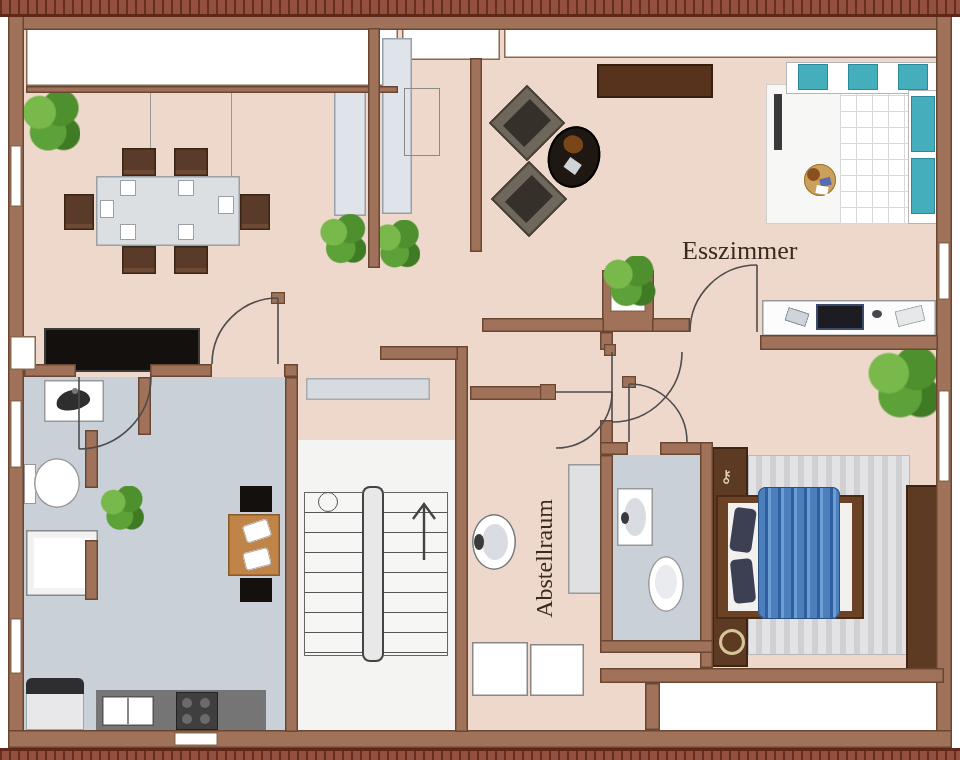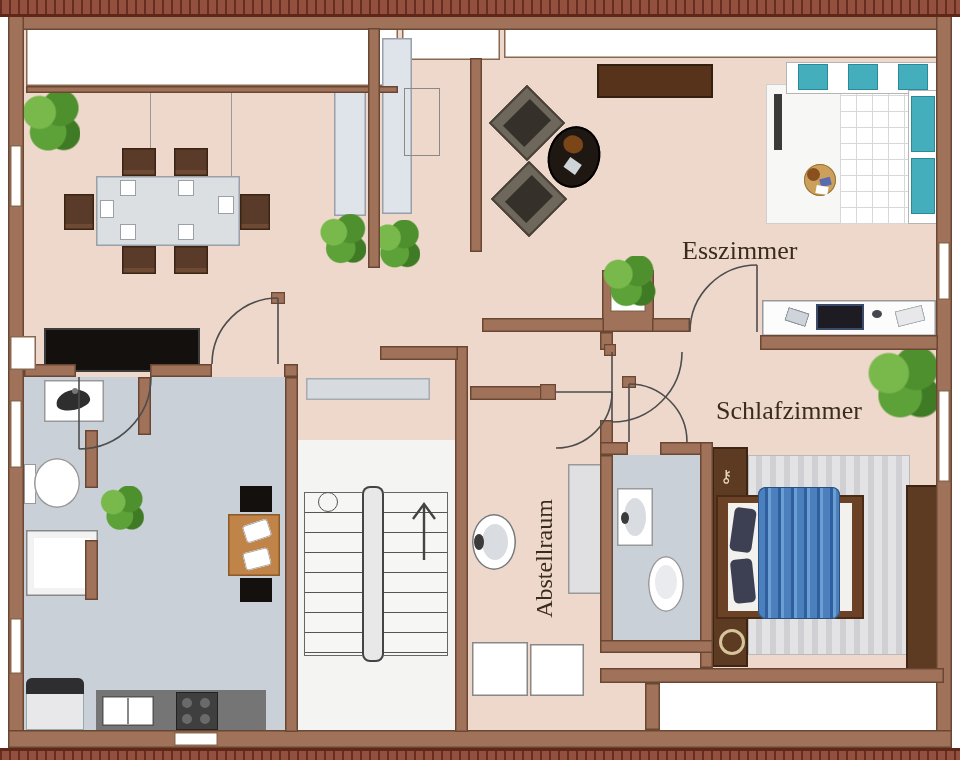--- a/index.html
+++ b/index.html
@@ -252,20 +252,19 @@
 
       <path d="M 629 384 L 629 442"></path>
       <path d="M 629 384 A 58 58 0 0 1 687 442"></path>
     </g>
     <g stroke="#444" stroke-width="2.4" fill="none">
       <path d="M 424 560 L 424 506 M 413 519 L 424 504 L 435 519"></path>
     </g>
   </svg>
 
   <div class="abs label" style="left:682px;top:236px;">Esszimmer</div>
-  <div class="abs label" style="left:716px;top:396px;">Schlafzimmer</div>
   <div class="abs label vert" style="left:514px;top:478px;width:60px;height:160px;">
     <span>Abstellraum</span>
   </div>
 
   <div class="abs roof top" style="left:0;top:0;width:960px;height:14px;"></div>
   <div class="abs roof bot" style="left:0;top:748px;width:960px;height:12px;"></div>
 </div>
 
 </body></html>

